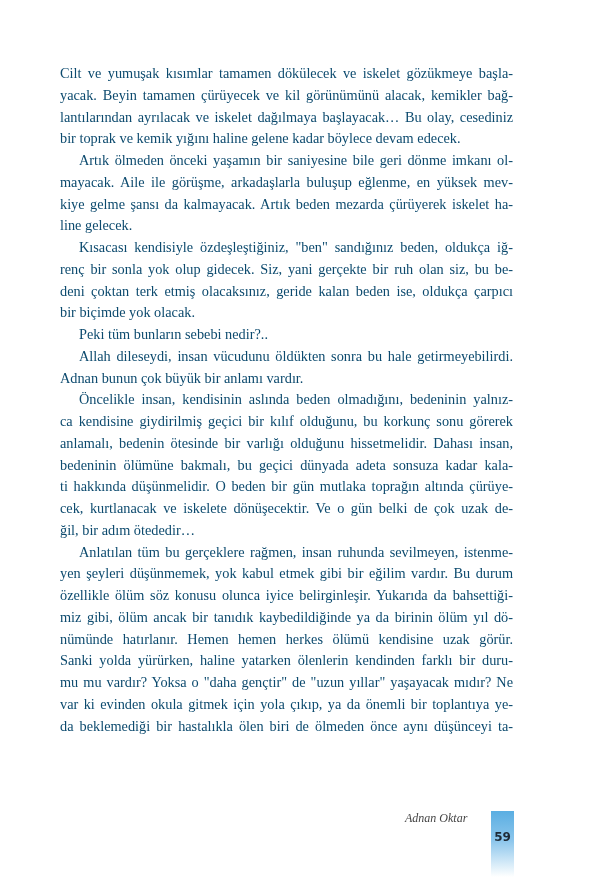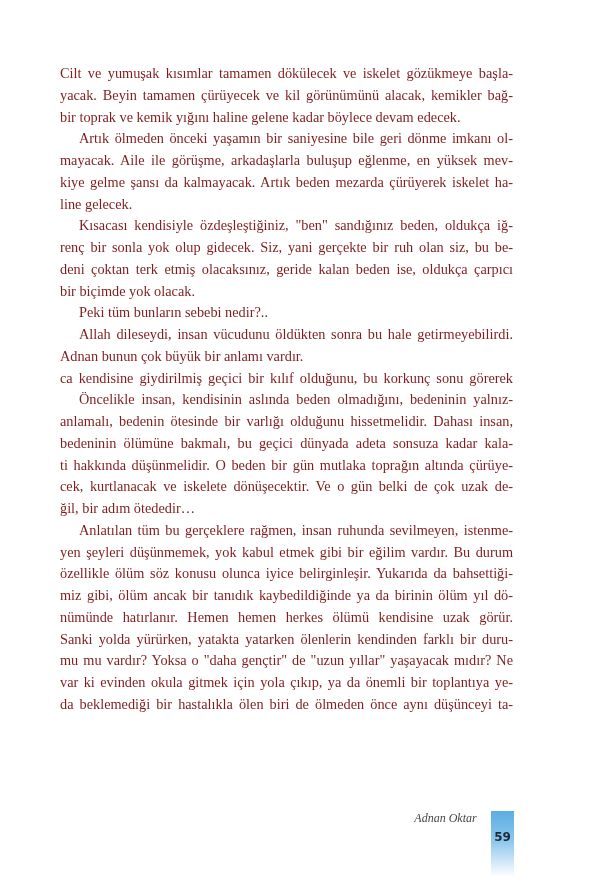--- a/index.html
+++ b/index.html
@@ -1,72 +1,73 @@
 <!DOCTYPE html>
 <html><head>
   <meta charset="utf-8">
   <style>
     html, body { margin: 0; padding: 0; background: #ffffff; }
     body { width: 601px; height: 888px; position: relative; overflow: hidden; }
     .page { position: absolute; left: 0; top: 0; width: 601px; height: 888px; background: #ffffff; }
     .body-text {
       position: absolute; left: 60px; top: 63px; width: 453px;
       font-family: "Liberation Serif", "DejaVu Serif", serif;
-      font-size: 14.3px; line-height: 21.75px; color: #7f1d1d;
+      font-size: 14.3px; line-height: 21.75px; color: #0c4a6e;
     }
     .line { white-space: nowrap; text-align: justify; text-align-last: justify; height: 21.75px; overflow: visible; }
     .line.last { text-align-last: left; }
     .line.indent { padding-left: 19px; }
     .author {
-      position: absolute; left: 405px; top: 811px; width: 81px; text-align: center;
+      position: absolute; left: 405px; top: 811px; width: 81px; text-align: left;
       font-family: "Liberation Serif", "DejaVu Serif", serif; font-style: italic;
       font-size: 12px; color: #444444;
     }
     .page-tab {
       position: absolute; left: 491px; top: 811px; width: 23px; height: 66px;
       background: linear-gradient(to bottom, #5aaee2 0%, #8cc6ec 45%, #d6ebf8 80%, #ffffff 100%);
     }
     .page-number {
       position: absolute; left: 491px; top: 830px; width: 23px; text-align: center;
       font-family: "DejaVu Sans", "Liberation Sans", sans-serif; font-weight: bold;
       font-size: 12px; color: #1e2a36;
     }
   </style>
 </head>
 <body>
 
 <div class="page">
   <div class="body-text">
     <div class="line">Cilt ve yumuşak kısımlar tamamen dökülecek ve iskelet gözükmeye başla-</div>
     <div class="line">yacak. Beyin tamamen çürüyecek ve kil görünümünü alacak, kemikler bağ-</div>
+    <div class="line">lantılarından ayrılacak ve iskelet dağılmaya başlayacak… Bu olay, cesediniz</div>
     <div class="line last">bir toprak ve kemik yığını haline gelene kadar böylece devam edecek.</div>
     <div class="line indent">Artık ölmeden önceki yaşamın bir saniyesine bile geri dönme imkanı ol-</div>
     <div class="line">mayacak. Aile ile görüşme, arkadaşlarla buluşup eğlenme, en yüksek mev-</div>
     <div class="line">kiye gelme şansı da kalmayacak. Artık beden mezarda çürüyerek iskelet ha-</div>
     <div class="line last">line gelecek.</div>
     <div class="line indent">Kısacası kendisiyle özdeşleştiğiniz, "ben" sandığınız beden, oldukça iğ-</div>
     <div class="line">renç bir sonla yok olup gidecek. Siz, yani gerçekte bir ruh olan siz, bu be-</div>
     <div class="line">deni çoktan terk etmiş olacaksınız, geride kalan beden ise, oldukça çarpıcı</div>
     <div class="line last">bir biçimde yok olacak.</div>
     <div class="line indent last">Peki tüm bunların sebebi nedir?..</div>
     <div class="line indent">Allah dileseydi, insan vücudunu öldükten sonra bu hale getirmeyebilirdi.</div>
     <div class="line last">Adnan bunun çok büyük bir anlamı vardır.</div>
+    <div class="line indent">Öncelikle insan, kendisinin aslında beden olmadığını, bedeninin yalnız-</div>
     <div class="line">ca kendisine giydirilmiş geçici bir kılıf olduğunu, bu korkunç sonu görerek</div>
-    <div class="line indent">Öncelikle insan, kendisinin aslında beden olmadığını, bedeninin yalnız-</div>
     <div class="line">anlamalı, bedenin ötesinde bir varlığı olduğunu hissetmelidir. Dahası insan,</div>
     <div class="line">bedeninin ölümüne bakmalı, bu geçici dünyada adeta sonsuza kadar kala-</div>
     <div class="line">ti hakkında düşünmelidir. O beden bir gün mutlaka toprağın altında çürüye-</div>
     <div class="line">cek, kurtlanacak ve iskelete dönüşecektir. Ve o gün belki de çok uzak de-</div>
     <div class="line last">ğil, bir adım ötededir…</div>
     <div class="line indent">Anlatılan tüm bu gerçeklere rağmen, insan ruhunda sevilmeyen, istenme-</div>
     <div class="line">yen şeyleri düşünmemek, yok kabul etmek gibi bir eğilim vardır. Bu durum</div>
     <div class="line">özellikle ölüm söz konusu olunca iyice belirginleşir. Yukarıda da bahsettiği-</div>
     <div class="line">miz gibi, ölüm ancak bir tanıdık kaybedildiğinde ya da birinin ölüm yıl dö-</div>
     <div class="line">nümünde hatırlanır. Hemen hemen herkes ölümü kendisine uzak görür.</div>
-    <div class="line">Sanki yolda yürürken, yatakta yatarken ölenlerin kendinden farklı bir duru-</div>
+    <div class="line">Sanki yolda yürürken, haline yatarken ölenlerin kendinden farklı bir duru-</div>
     <div class="line">mu mu vardır? Yoksa o "daha gençtir" de "uzun yıllar" yaşayacak mıdır? Ne</div>
     <div class="line">var ki evinden okula gitmek için yola çıkıp, ya da önemli bir toplantıya ye-</div>
     <div class="line">da beklemediği bir hastalıkla ölen biri de ölmeden önce aynı düşünceyi ta-</div>
   </div>
 
   <div class="author">Adnan Oktar</div>
   <div class="page-tab"></div>
   <div class="page-number">59</div>
 </div>
 

